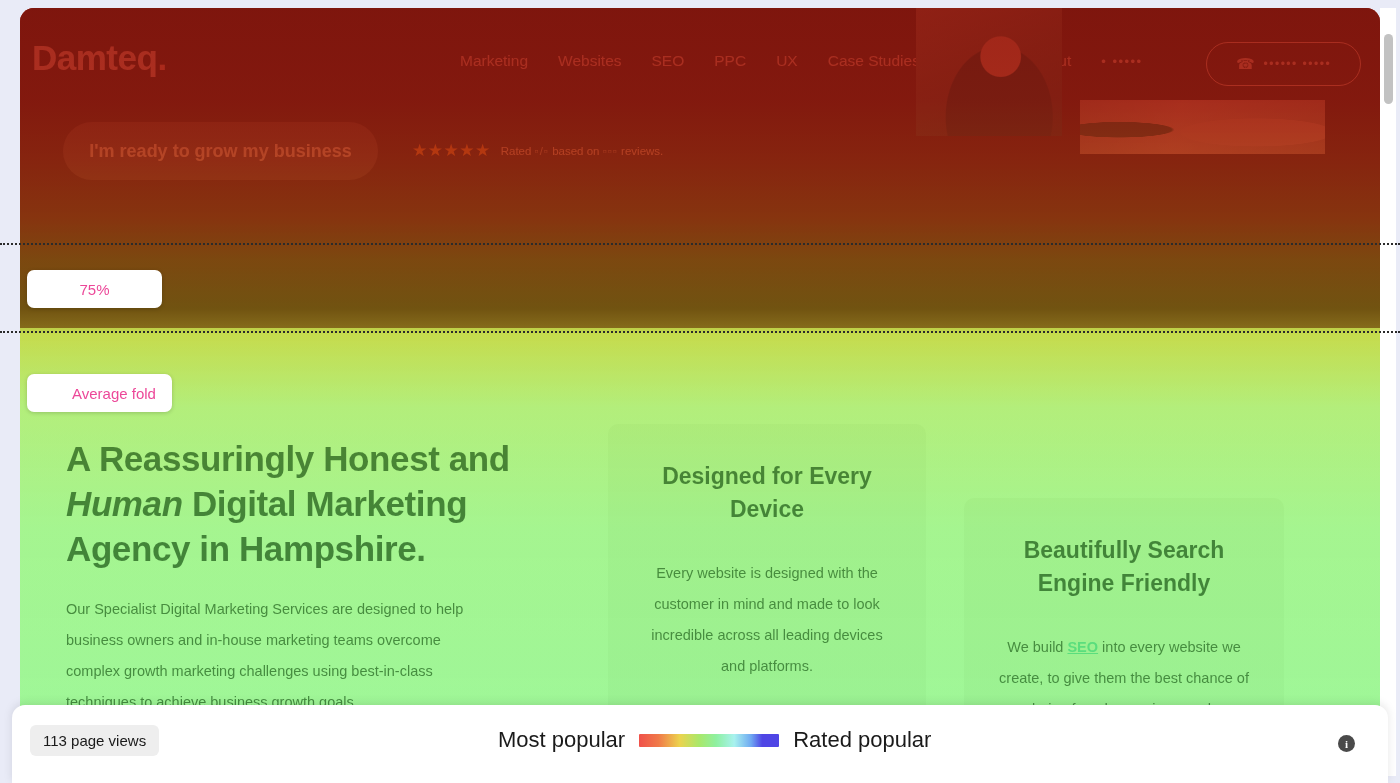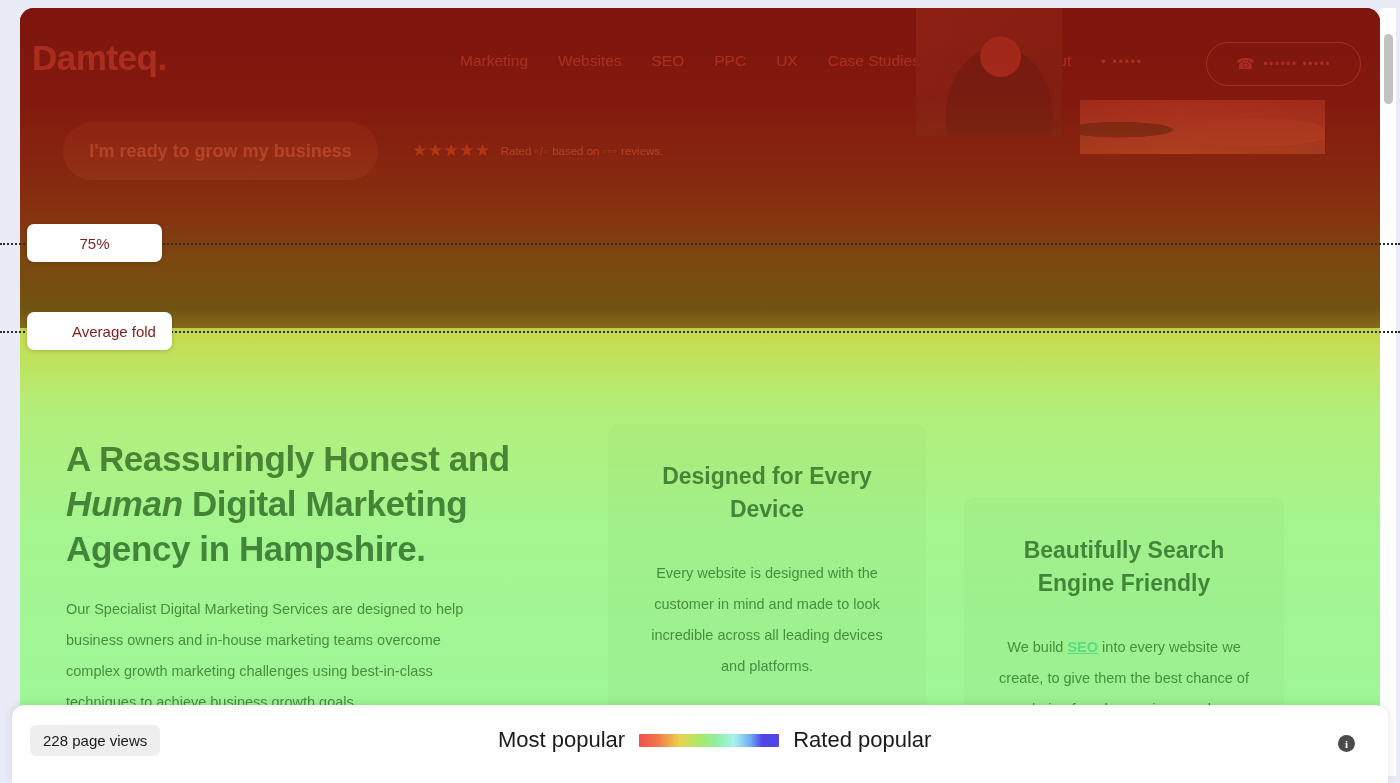--- a/index.html
+++ b/index.html
@@ -259,27 +259,28 @@
     position: absolute;
     left: 27px;
     height: 38px;
     min-width: 135px;
     background: #ffffff;
     border-radius: 7px;
     display: flex;
     align-items: center;
     justify-content: center;
     font-size: 15px;
-    color: #7f1d1d;
+    color: #ec4899;
     padding: 0 16px;
     box-shadow: 0 1px 4px rgba(0,0,0,0.18);
     z-index: 61;
+    margin-top: 46px;
   }
   .fold-label-75 { top: 224px; }
-  .fold-label-avg { top: 312px; padding-left: 45px; }
+  .fold-label-avg { top: 328px; padding-left: 45px; }
 
   
   .scrollbar-track {
     position: absolute;
     right: 4px;
     top: 8px;
     width: 16px;
     height: 768px;
     background: #ffffff;
     z-index: 55;
@@ -439,21 +440,21 @@
   <div class="fold-line fold-75"></div>
   <div class="fold-label fold-label-75">75%</div>
 
   <div class="fold-line fold-avg"></div>
   <div class="fold-label fold-label-avg">Average fold</div>
 
   <div class="scrollbar-track"></div>
   <div class="scrollbar-thumb"></div>
 
   <div class="toolbar"></div>
-  <div class="pageviews-pill">228 page views</div>
+  <div class="pageviews-pill">113 page views</div>
 
   <div class="legend">
     <span class="legend-label">Most popular</span>
     <span class="legend-bar"></span>
     <span class="legend-label">Rated popular</span>
   </div>
 
   <div class="info-icon">i</div>
 
 </div>

